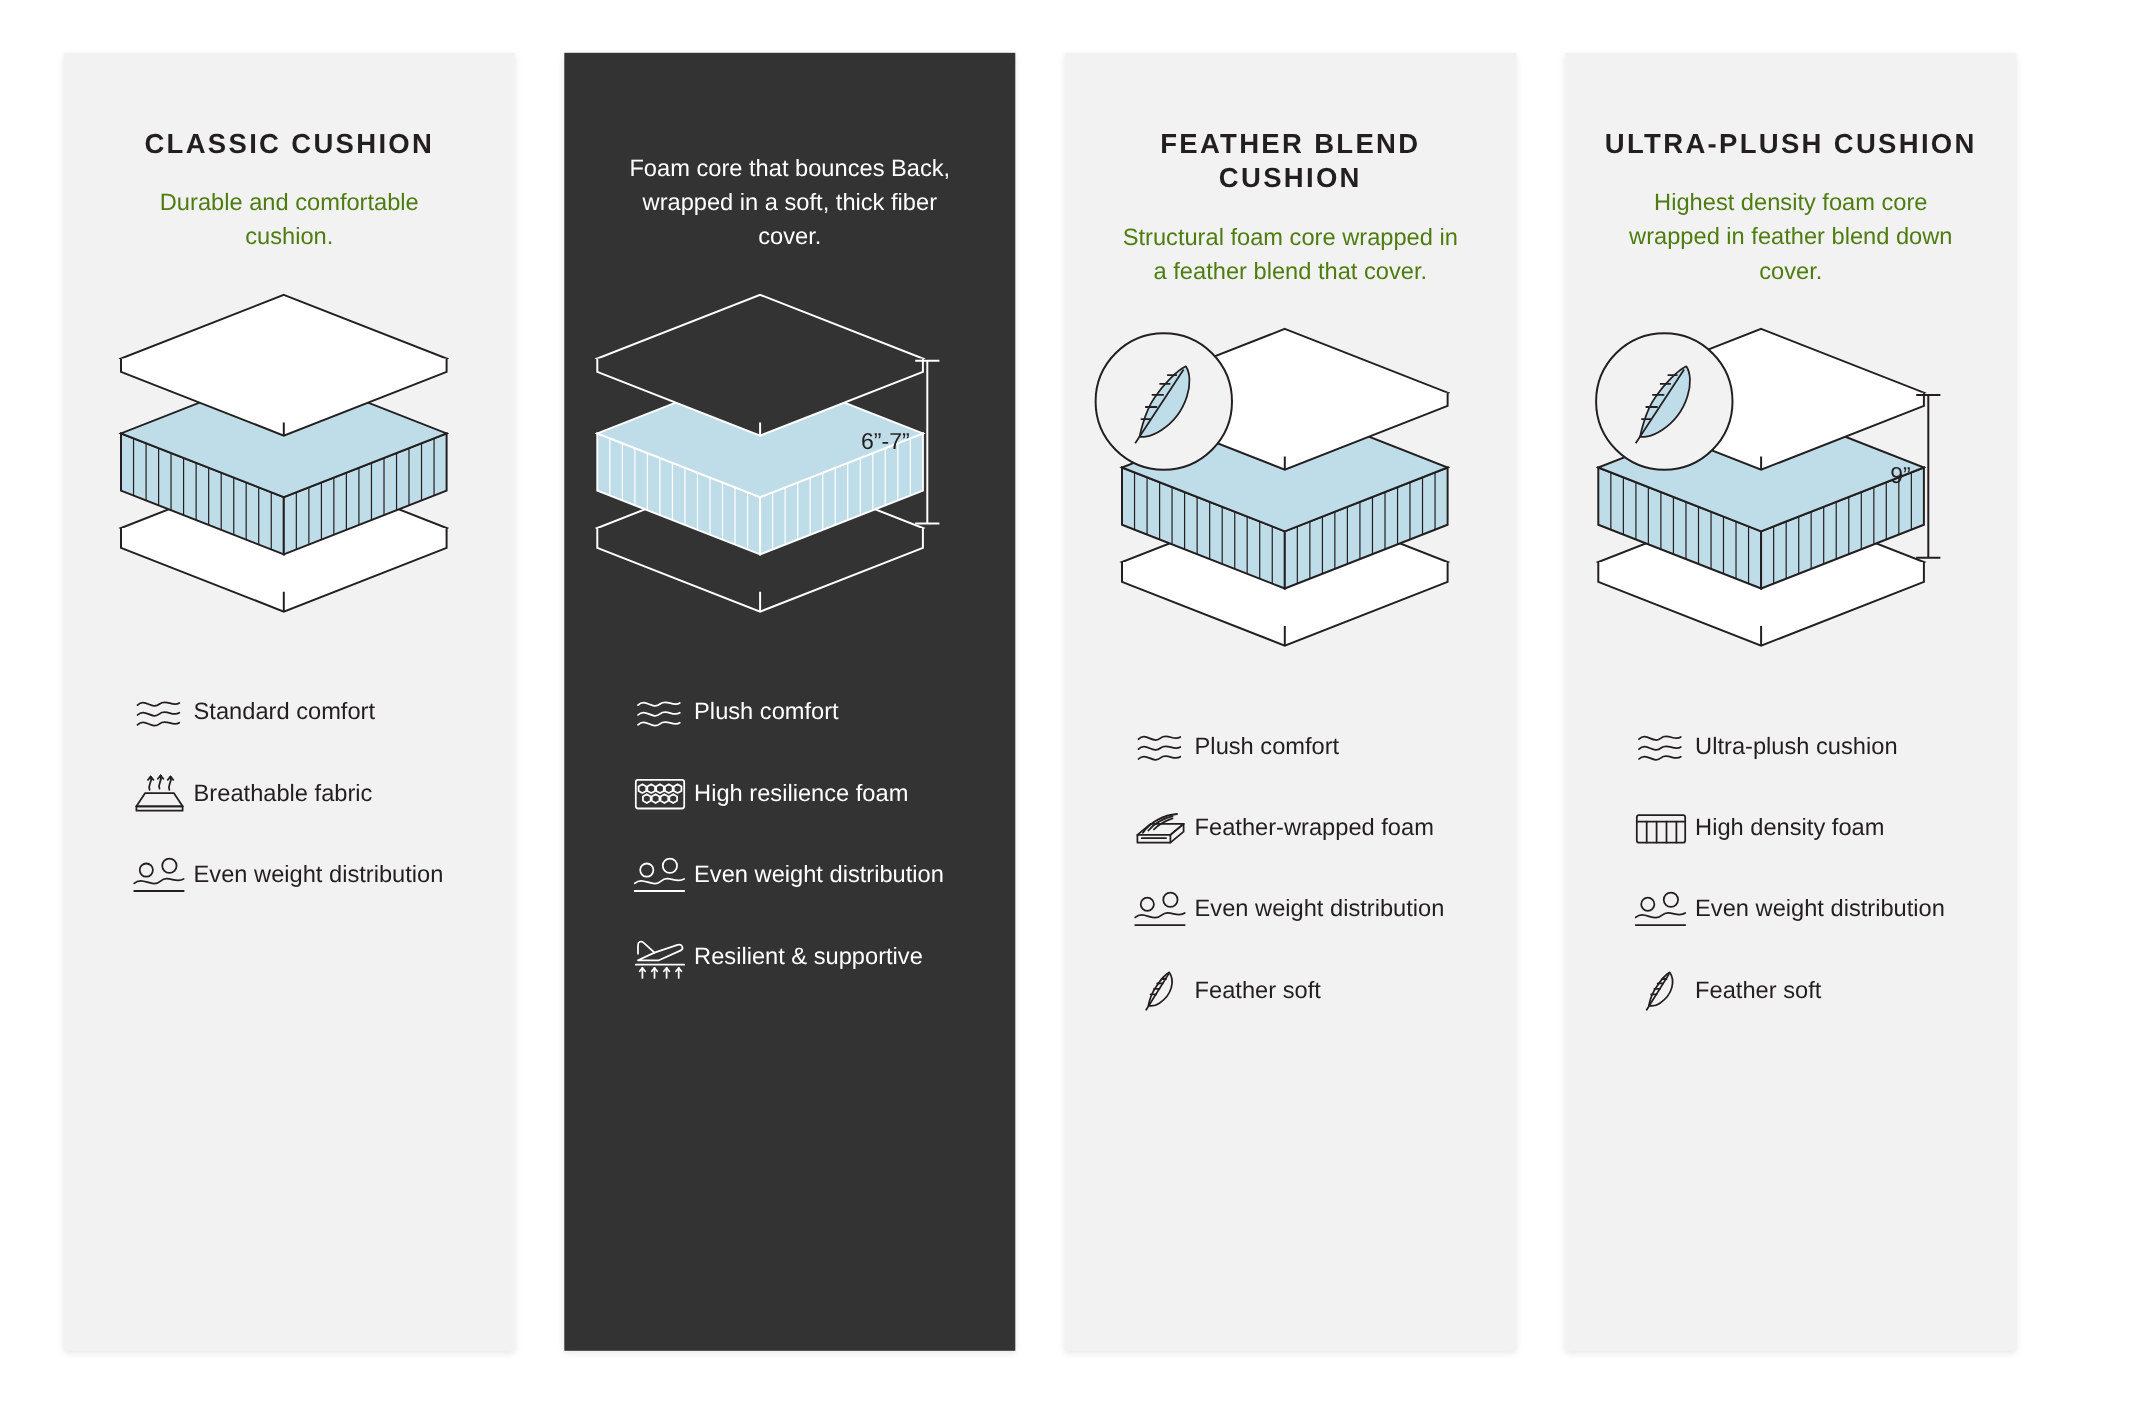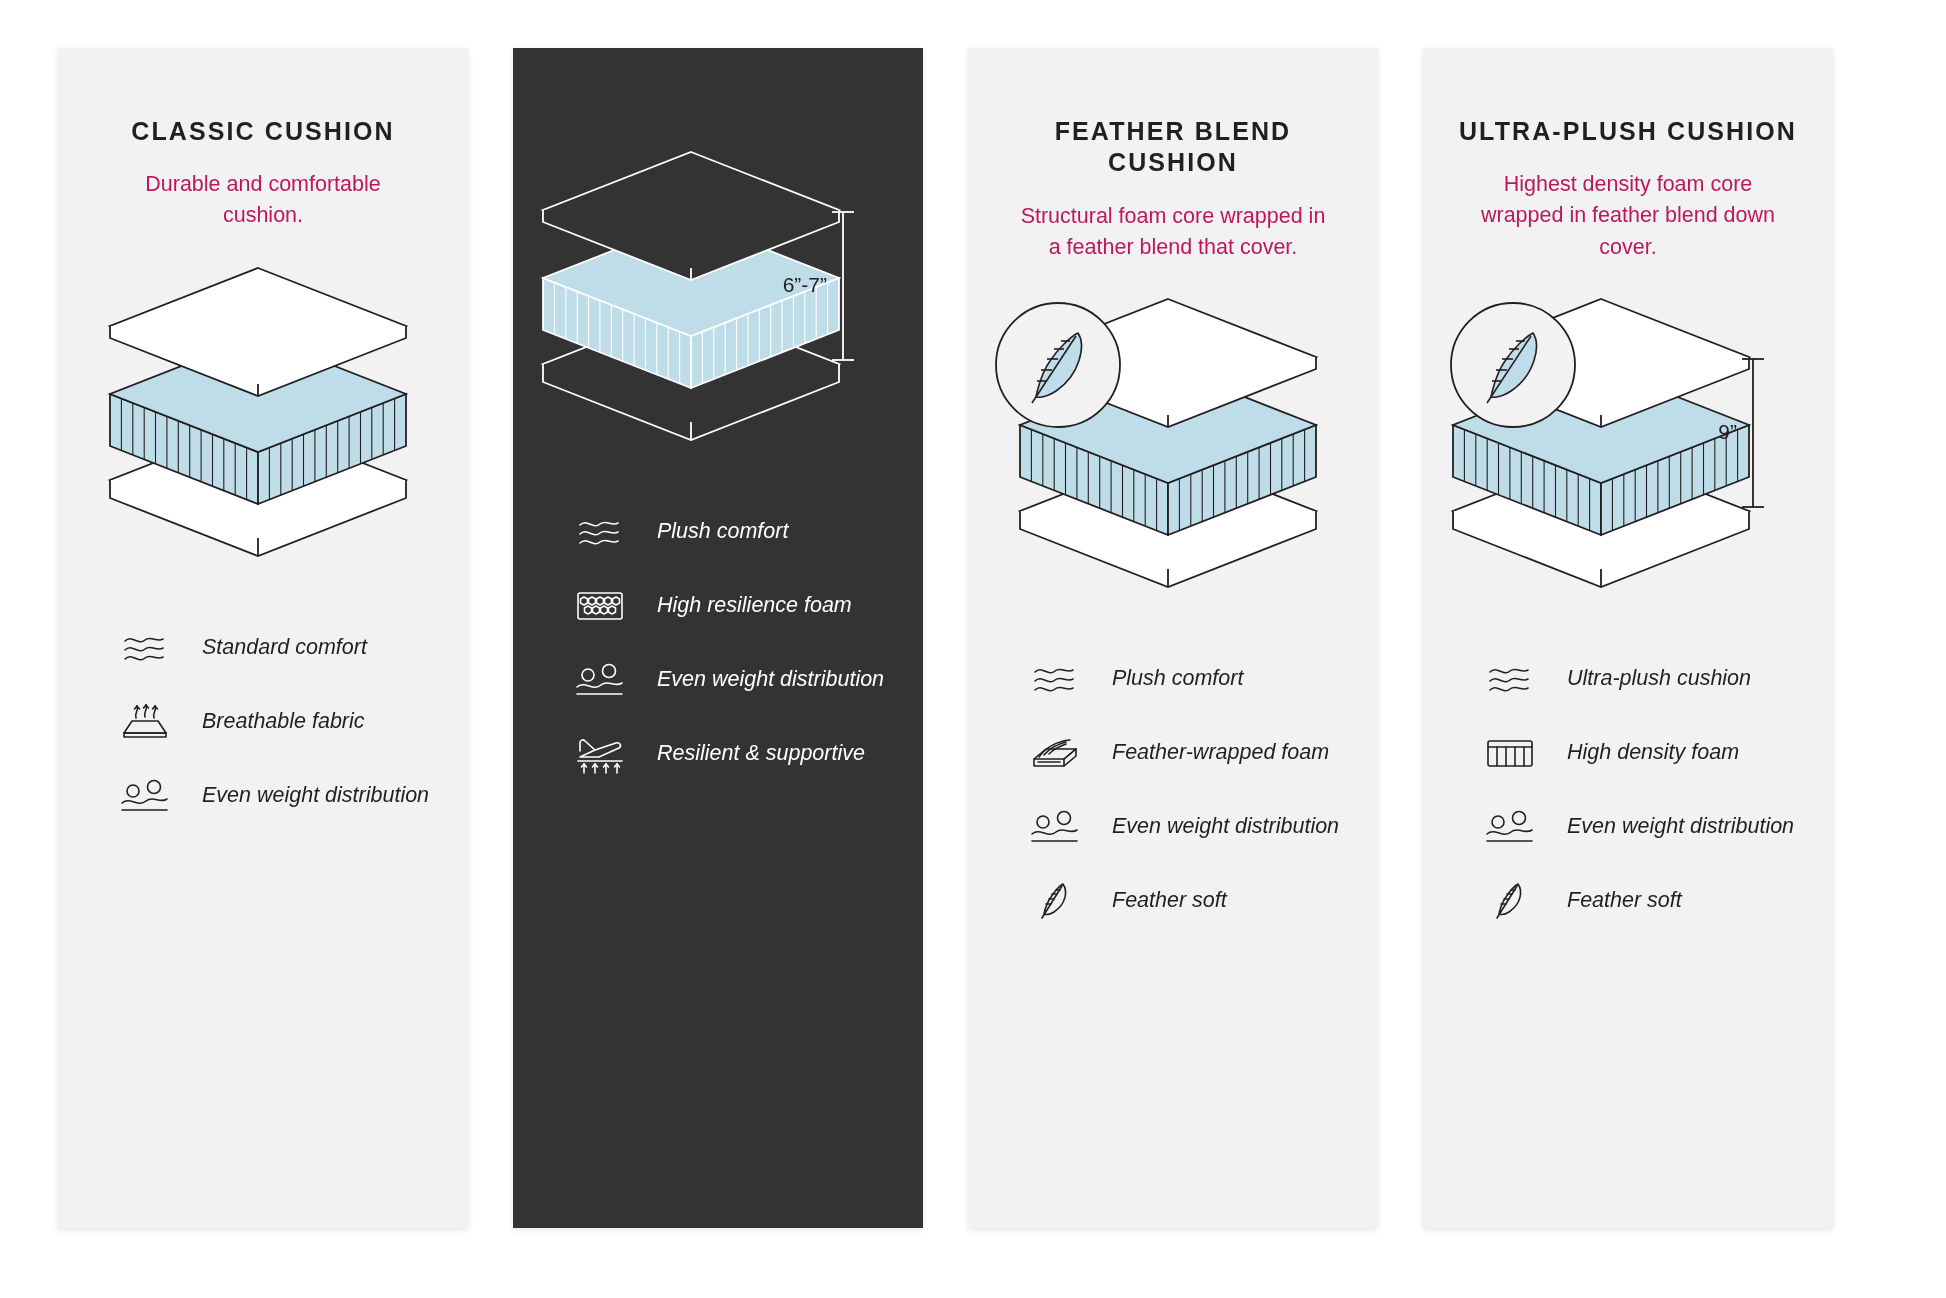--- a/index.html
+++ b/index.html
@@ -42,21 +42,21 @@
     letter-spacing: 2.1px;
     color: #231f20;
     line-height: 1.25;
     padding: 0 20px;
     margin: 0;
   }
   .card.dark .card-title { color: #ffffff; }
   .card-desc {
     text-align: center;
     font-size: 21.5px;
-    color: #be185d;
+    color: #4d7c0f;
     line-height: 1.45;
     margin: 22px auto 0;
     max-width: 330px;
     padding: 0 10px;
   }
   .card.dark .card-desc { color: #ffffff; }
 
   .diagram {
     position: relative;
     height: 330px;
@@ -67,23 +67,21 @@
   .features {
     margin-top: 28px;
     padding: 0 36px 0 56px;
     display: flex;
     flex-direction: column;
     gap: 26px;
   }
   .feature {
     display: flex;
     align-items: center;
-    gap: 26px;
     min-height: 48px;
-    font-style: italic;
   }
   .feature-icon {
     width: 62px;
     flex: 0 0 62px;
     display: flex;
     align-items: center;
     justify-content: center;
   }
   .feature-label {
     font-size: 21.5px;
@@ -179,20 +177,21 @@
         <circle cx="34" cy="10" r="6.5"></circle>
         <path d="M2 26 C10 19, 18 31, 26 24 C33 18, 40 27, 47 22"></path>
         <path d="M2 33 L47 33"></path>
               </svg>
             </span>
             <span class="feature-label">Even weight distribution</span>
           </div>
         </div>
       </div>
       <div class="card dark">
+        <p class="card-desc">Foam core that bounces Back, wrapped in a soft, thick fiber cover.</p>
         <div class="diagram">
           <svg width="410" height="330" viewBox="0 0 410 330">
             <polygon points="178,156 326,214 178,272 30,214" fill="#333333" stroke="#ffffff" stroke-width="1.8"></polygon>
             <path d="M30,214 L30,232 L178,290 L326,232 L326,214" fill="#333333" stroke="#ffffff" stroke-width="1.8"></path>
             <path d="M178,272 L178,290" stroke="#ffffff" stroke-width="1.8"></path>
             <path d="M30,128 L30,180 L178,238 L178,186 Z" fill="#bfdde8" stroke="#ffffff" stroke-width="1.8"></path>
             <path d="M326,128 L326,180 L178,238 L178,186 Z" fill="#bfdde8" stroke="#ffffff" stroke-width="1.8"></path>
             <polygon points="178,70 326,128 178,186 30,128" fill="#bfdde8" stroke="#ffffff" stroke-width="1.8"></polygon>
             <path d="M41.4,132.5 L41.4,184.5" stroke="#ffffff" stroke-width="1.1"></path>
             <path d="M314.6,132.5 L314.6,184.5" stroke="#ffffff" stroke-width="1.1"></path>

